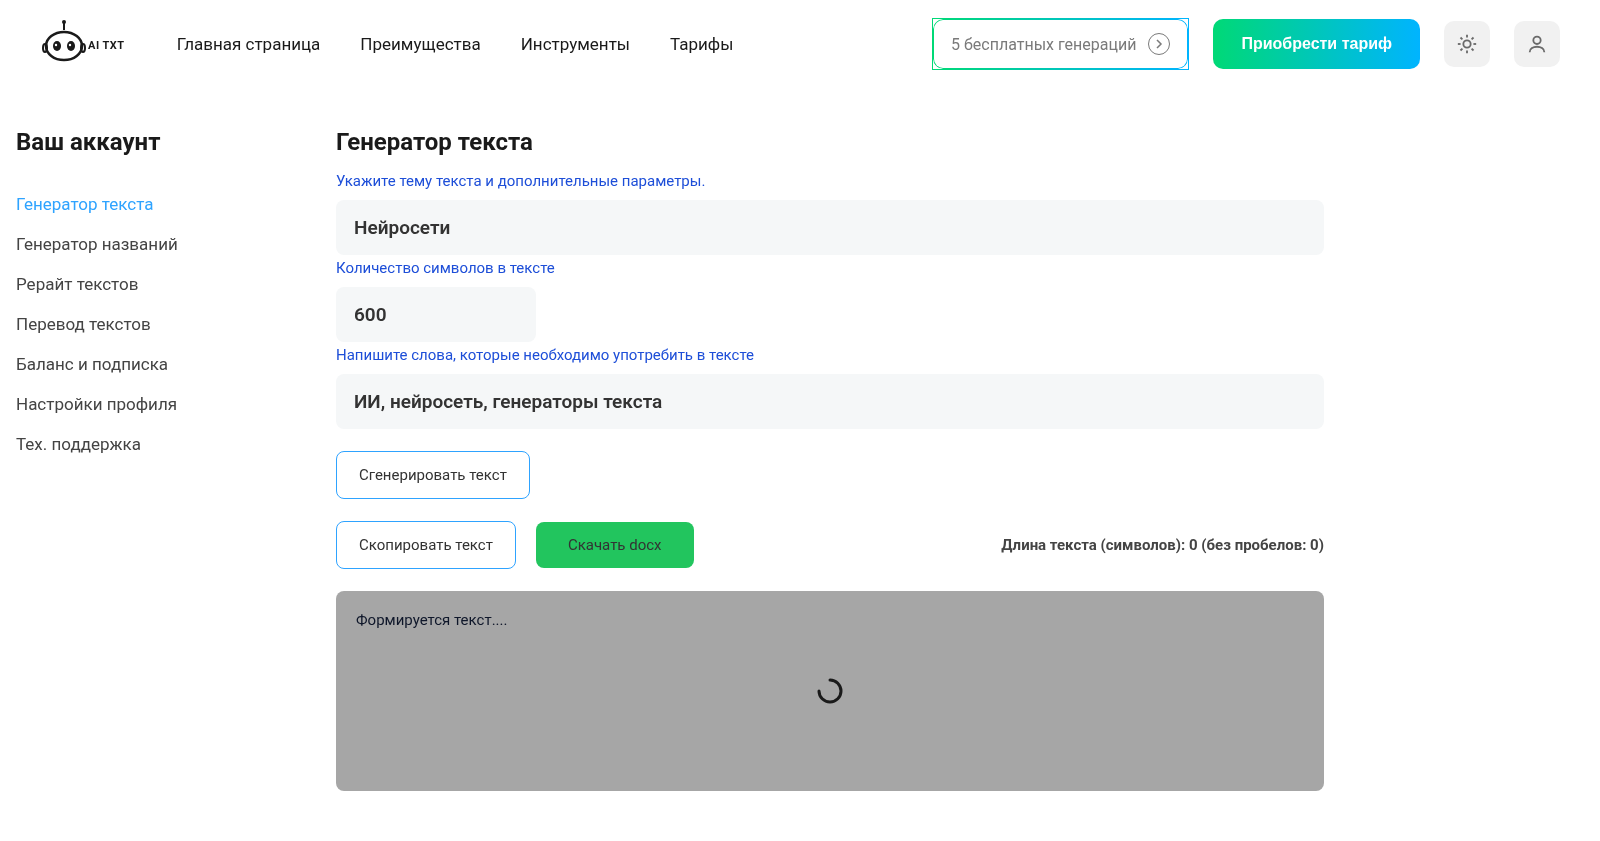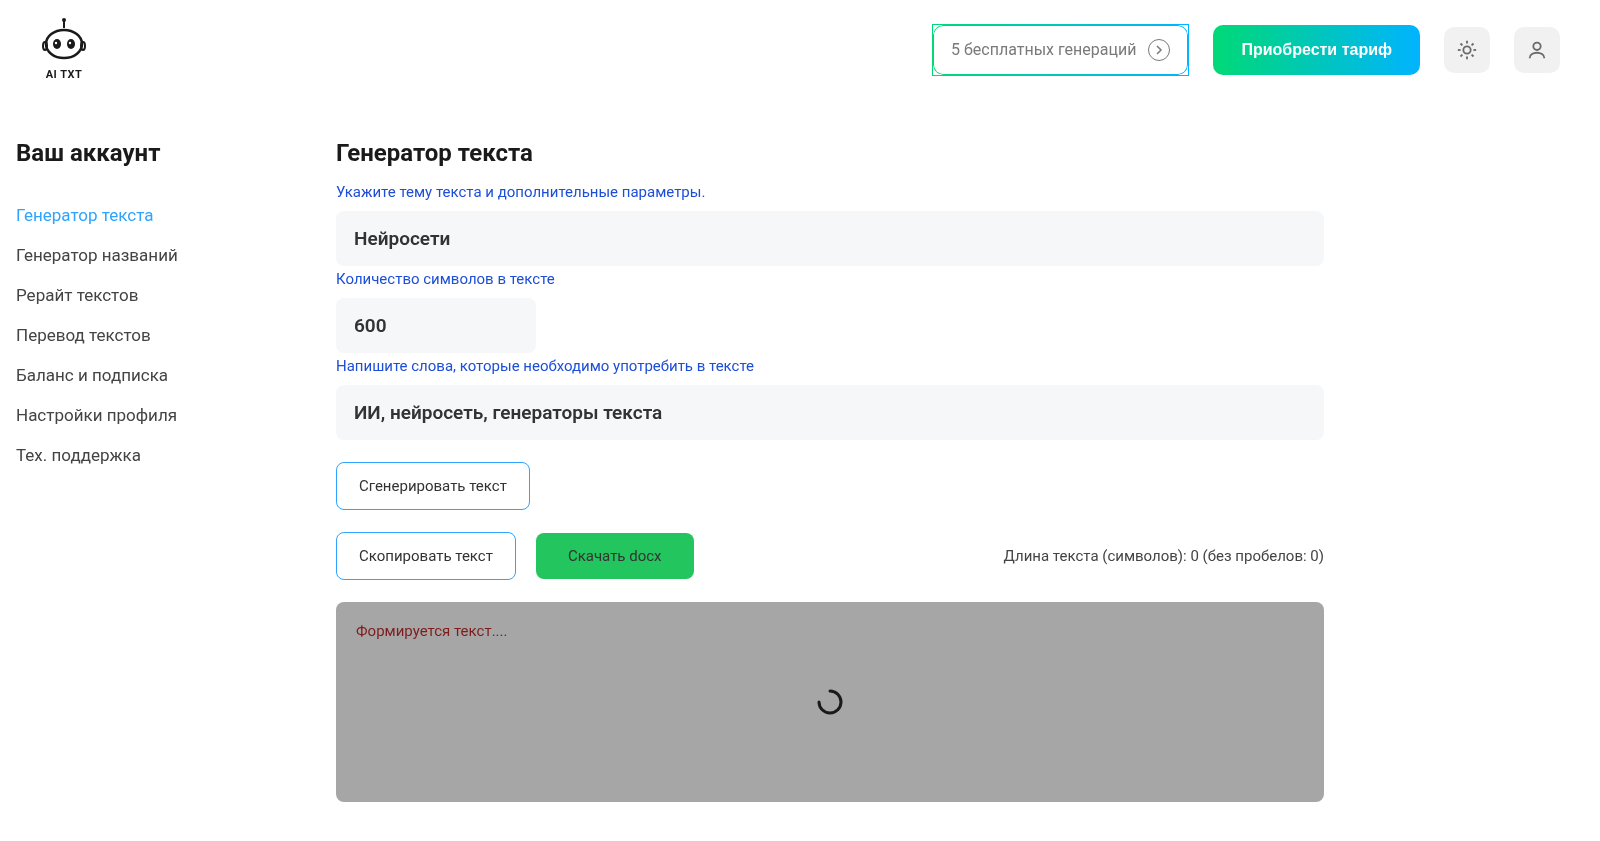--- a/index.html
+++ b/index.html
@@ -12,21 +12,21 @@
   overflow: hidden;
 }
 .header {
   display: flex;
   align-items: center;
   padding: 18px 40px 18px 40px;
   gap: 24px;
 }
 .logo {
   display: flex;
-  flex-direction: column;
+  flex-direction: row;
   align-items: center;
   margin-right: 28px;
   justify-content: flex-end;
 }
 .logo-icon {
   width: 48px;
   height: 48px;
   position: relative;
 }
 .logo-text {
@@ -180,29 +180,30 @@
   border-radius: 8px;
   padding: 14px 32px;
   font-size: 15px;
   cursor: pointer;
   font-family: inherit;
 }
 .length-text {
   margin-left: auto;
   font-size: 15px;
   color: #444;
+  font-weight: bold;
 }
 .output-box {
   margin-top: 22px;
   background: #a6a6a6;
   border-radius: 8px;
   padding: 20px;
   height: 200px;
   position: relative;
-  color: #7f1d1d;
+  color: #0f172a;
   font-size: 15px;
 }
 .spinner {
   position: absolute;
   top: 50%;
   left: 50%;
   transform: translate(-50%, -50%);
   width: 28px;
   height: 28px;
 }
@@ -226,20 +227,26 @@
         <ellipse cx="17" cy="26" rx="4" ry="5" fill="#1a1a1a"></ellipse>
         <ellipse cx="31" cy="26" rx="4" ry="5" fill="#1a1a1a"></ellipse>
         <circle cx="16" cy="25" r="1.2" fill="#fff"></circle>
         <circle cx="30" cy="25" r="1.2" fill="#fff"></circle>
         <ellipse cx="5" cy="28" rx="2" ry="4" fill="none" stroke="#1a1a1a" stroke-width="2"></ellipse>
         <ellipse cx="43" cy="28" rx="2" ry="4" fill="none" stroke="#1a1a1a" stroke-width="2"></ellipse>
       </svg>
     </div>
     <div class="logo-text">AI TXT</div>
   </div>
+  <div class="nav">
+    <div class="nav-item">Главная страница</div>
+    <div class="nav-item">Преимущества</div>
+    <div class="nav-item">Инструменты</div>
+    <div class="nav-item">Тарифы</div>
+  </div>
   <div class="spacer"></div>
   <div class="free-gen-btn">
     <span>5 бесплатных генераций</span>
     <span class="circle-arrow">
       <svg width="8" height="10" viewBox="0 0 8 10">
           <path d="M2 1 L6 5 L2 9" stroke="#7a7a7a" stroke-width="1.5" fill="none"></path>
         </svg>
     </span>
   </div>
   <button class="buy-btn">Приобрести тариф</button>

